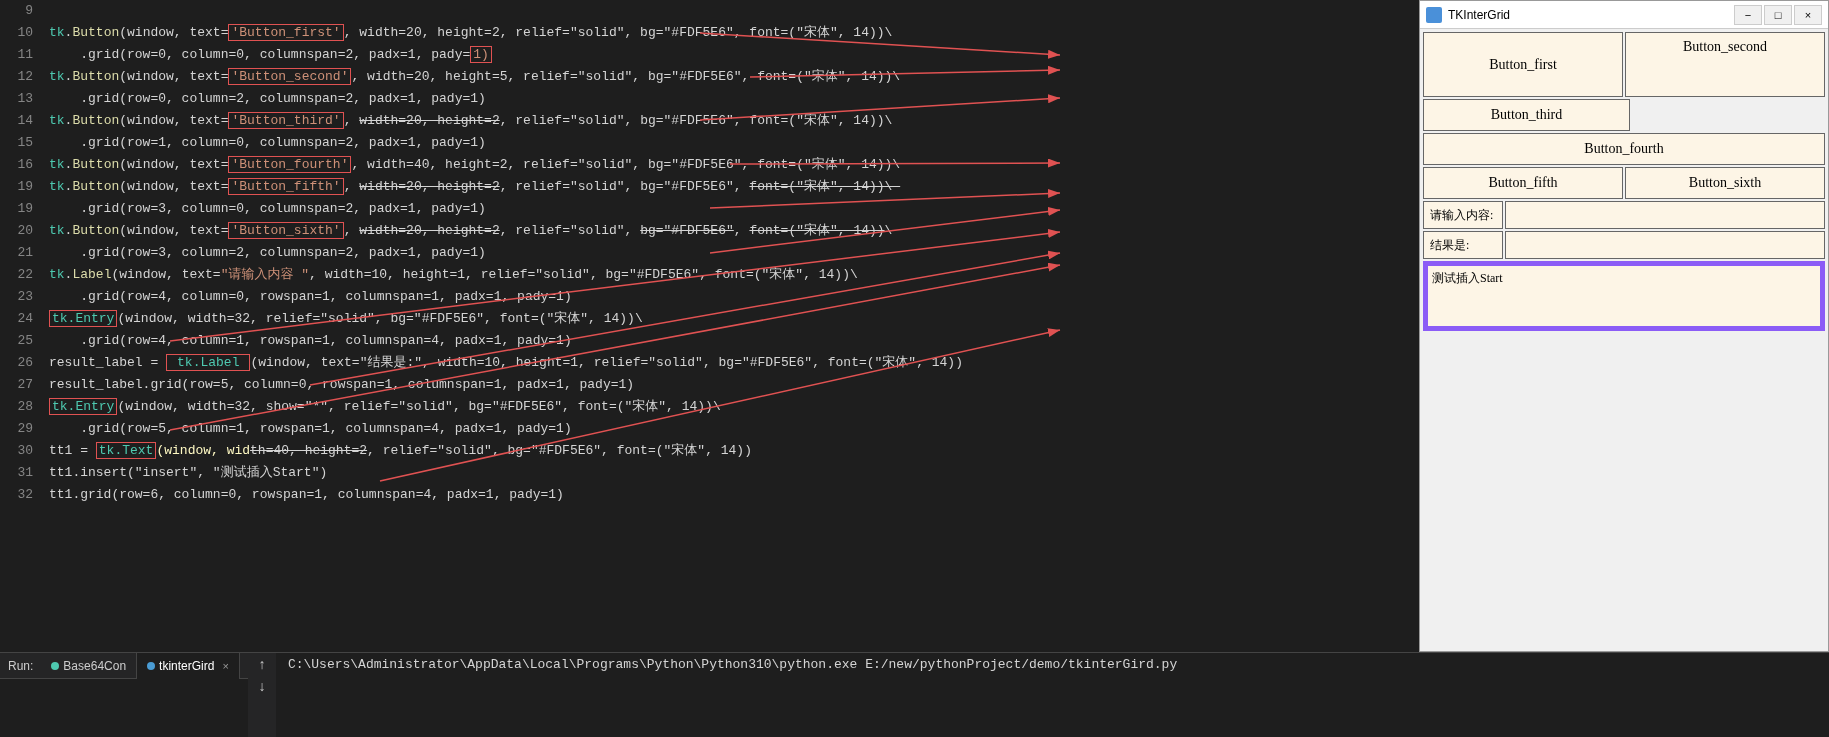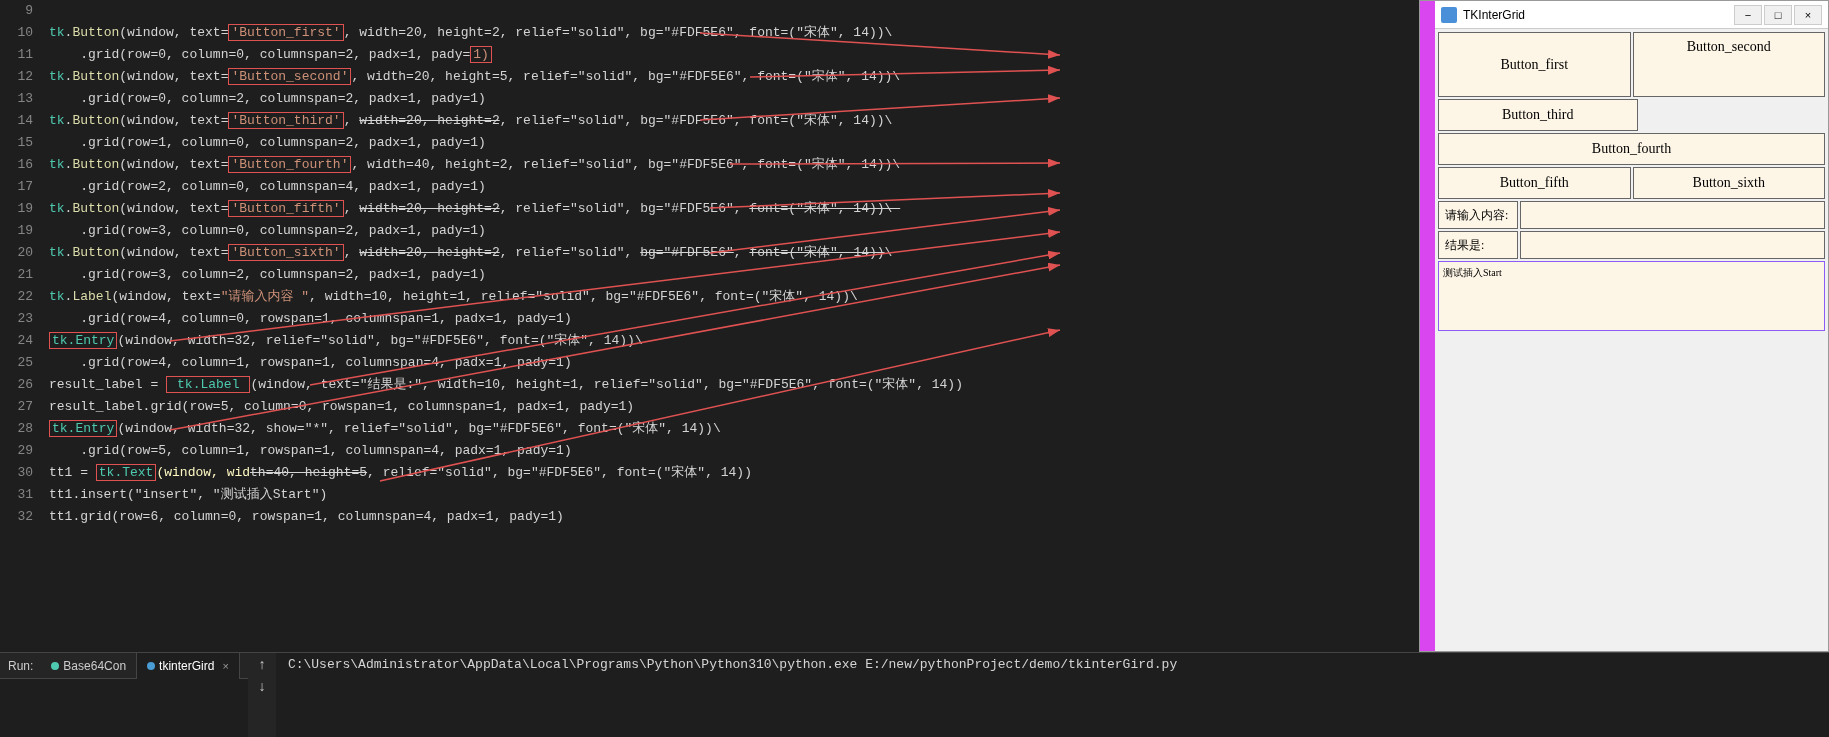--- a/index.html
+++ b/index.html
@@ -41,26 +41,25 @@
       font-size: 13px;
       color: #d4d4d4;
       white-space: pre;
       padding-left: 4px;
     }
 
     
     .tk-window {
       width: 410px;
       min-width: 410px;
-      background: #d946ef;
+      background: #0369a1;
       border: 1px solid #999;
       display: flex;
       flex-direction: column;
       margin-top: 0;
-      padding-left: 15px;
     }
 
     .tk-titlebar {
       background: #fff;
       border-bottom: 1px solid #ccc;
       padding: 4px 6px;
       display: flex;
       align-items: center;
       justify-content: space-between;
       height: 28px;
@@ -109,23 +108,23 @@
       display: flex;
       align-items: center;
       justify-content: center;
       padding: 4px 6px;
       min-height: 28px;
     }
     .tk-widget.entry { justify-content: flex-start; }
 
     .tk-text-area {
       background: #fdf5e6;
-      border: 1px solid #8b5cf6;
+      border: 5px solid #8b5cf6;
       font-family: '宋体', SimSun, serif;
-      font-size: 10px;
+      font-size: 12px;
       padding: 4px;
       grid-column: 1 / -1;
       min-height: 70px;
       display: flex;
       align-items: flex-start;
     }
 
     
     .bottom-panel {
       height: 85px;
@@ -245,24 +244,20 @@
       <div class="code-line">
         <span class="line-number">15</span>
         <span class="line-content">    .grid(row=1, column=0, columnspan=2, padx=1, pady=1)</span>
       </div>
 
       <div class="code-line">
         <span class="line-number">16</span>
         <span class="line-content"><span style="color:#4ec9b0;">tk</span><span style="color:#d4d4d4;">.</span><span style="color:#dcdcaa;">Button</span><span style="color:#d4d4d4;">(window, text=</span><span style="color:#ce9178;border:1.5px solid #e05252;padding:0 2px;">'Button_fourth'</span><span style="color:#d4d4d4;">, width=40, height=2, relief="solid", bg="#FDF5E6", font=("宋体", 14))\</span></span>
       </div>
 
-      <div class="code-line">
-        <span class="line-number">17</span>
-        <span class="line-content">    .grid(row=2, column=0, columnspan=4, padx=1, pady=1)</span>
-      </div>
 
       <div class="code-line">
         <span class="line-number">19</span>
         <span class="line-content"><span style="color:#4ec9b0;">tk</span><span style="color:#d4d4d4;">.</span><span style="color:#dcdcaa;">Button</span><span style="color:#d4d4d4;">(window, text=</span><span style="color:#ce9178;border:1.5px solid #e05252;padding:0 2px;">'Button_fifth'</span><span style="color:#d4d4d4;">, </span><span style="text-decoration:line-through;color:#d4d4d4;">width=20, height=2</span><span style="color:#d4d4d4;">, relief="solid", bg="#FDF5E6", </span><span style="text-decoration:line-through;color:#d4d4d4;">font=("宋体", 14))\ </span></span>
       </div>
 
       <div class="code-line">
         <span class="line-number">19</span>
         <span class="line-content">    .grid(row=3, column=0, columnspan=2, padx=1, pady=1)</span>
       </div>
@@ -312,21 +307,21 @@
         <span class="line-content"><span style="color:#4ec9b0;border:1.5px solid #e05252;padding:0 2px;">tk.Entry</span><span style="color:#d4d4d4;">(window, width=32, show="*", relief="solid", bg="#FDF5E6", font=("宋体", 14))\</span></span>
       </div>
 
       <div class="code-line">
         <span class="line-number">29</span>
         <span class="line-content">    .grid(row=5, column=1, rowspan=1, columnspan=4, padx=1, pady=1)</span>
       </div>
 
       <div class="code-line">
         <span class="line-number">30</span>
-        <span class="line-content">tt1 = <span style="color:#4ec9b0;border:1.5px solid #e05252;padding:0 2px;">tk.Text</span><span style="color:#fef9c3;">(window, wid</span><span style="text-decoration:line-through;color:#d4d4d4;">th=40, height=5</span><span style="color:#d4d4d4;">, relief="solid", bg="#FDF5E6", font=("宋体", 14))</span></span>
+        <span class="line-content">tt1 = <span style="color:#4ec9b0;border:1.5px solid #e05252;padding:0 2px;">tk.Text</span><span style="color:#fef9c3;">(window, wid</span><span style="text-decoration:line-through;color:#d4d4d4;">th=40, height=2</span><span style="color:#d4d4d4;">, relief="solid", bg="#FDF5E6", font=("宋体", 14))</span></span>
       </div>
 
       <div class="code-line">
         <span class="line-number">31</span>
         <span class="line-content">tt1.insert("insert", "测试插入Start")</span>
       </div>
 
       <div class="code-line">
         <span class="line-number">32</span>
         <span class="line-content">tt1.grid(row=6, column=0, rowspan=1, columnspan=4, padx=1, pady=1)</span>

